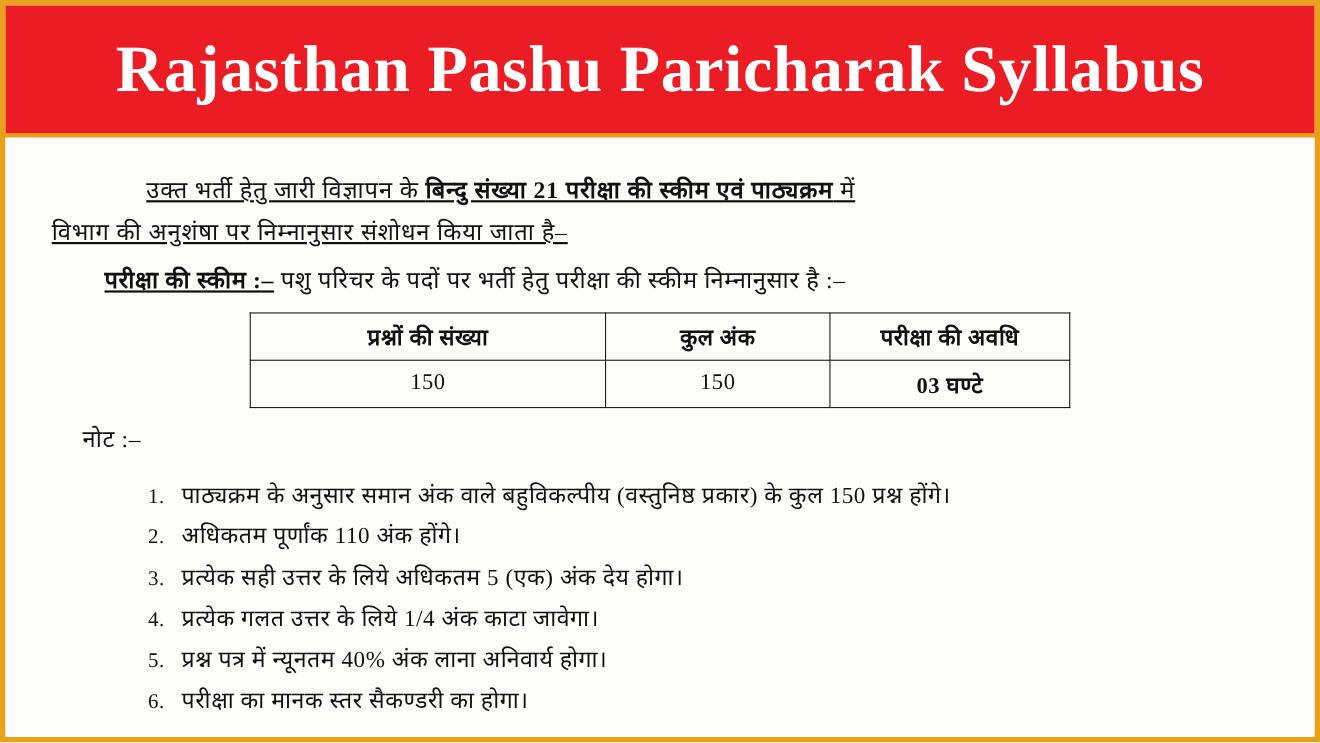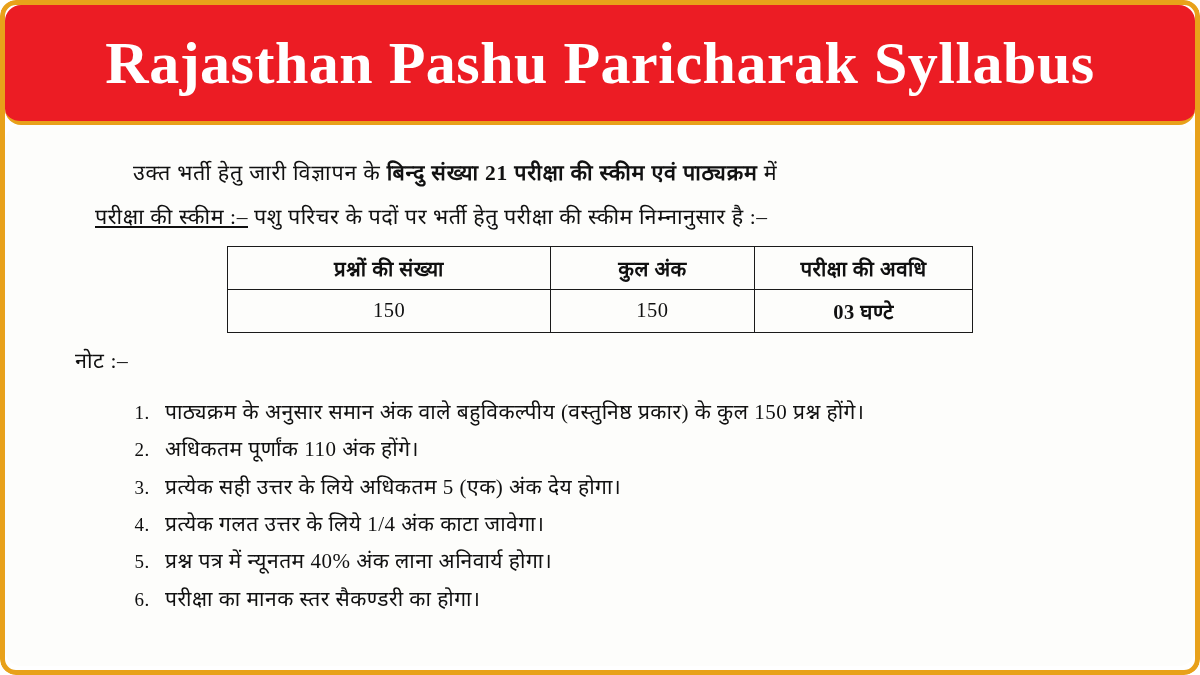--- a/index.html
+++ b/index.html
@@ -1,15 +1,15 @@
 <!DOCTYPE html>
 <html><head>
 <meta charset="utf-8">
 <style>
-  * { box-sizing: border-box; border-radius: 16px; }
+  * { box-sizing: border-box; }
   html, body {
     margin: 0;
     padding: 0;
   }
   body {
     width: 1200px;
     height: 675px;
     background: #ffffff;
     font-family: "Liberation Sans", sans-serif;
     overflow: hidden;
@@ -47,32 +47,33 @@
     padding: 28px 42px 10px 42px;
     font-family: "Liberation Serif", serif;
     color: #101010;
   }
   .para {
     font-size: 21.5px;
     line-height: 1.95;
     letter-spacing: 0.8px;
     color: #111;
     text-align: left;
+    text-decoration: underline;
   }
   .para.indent { padding-left: 86px; text-indent: 0; }
   .bold { font-weight: bold; }
   .line2 { margin-top: -4px; }
   .scheme-line {
     margin-top: 6px;
     padding-left: 48px;
     font-size: 21.5px;
     letter-spacing: 0.6px;
   }
   .scheme-label {
-    font-weight: normal;
+    font-weight: bold;
     text-decoration: underline;
   }
   table.scheme {
     margin: 16px auto 0 auto;
     border-collapse: collapse;
     width: 746px;
   }
   table.scheme td {
     border: 1.5px solid #1a1a1a;
     text-align: center;
@@ -110,20 +111,21 @@
   <div class="banner">
     <div class="banner-title">Rajasthan Pashu Paricharak Syllabus</div>
   </div>
 
   <div class="doc">
 
     <div class="para indent">
       <span>उक्त भर्ती हेतु जारी विज्ञापन के </span><span class="bold">बिन्दु संख्या 21 परीक्षा की स्कीम एवं पाठ्यक्रम</span><span> में</span>
     </div>
 
+    <div class="para line2">विभाग की अनुशंषा पर निम्नानुसार संशोधन किया जाता है–</div>
 
     <div class="scheme-line">
       <span class="scheme-label">परीक्षा की स्कीम :–</span><span> पशु परिचर के पदों पर भर्ती हेतु परीक्षा की स्कीम निम्नानुसार है :–</span>
     </div>
 
     <table class="scheme">
       <tbody>
           <tr class="head">
         <td class="c1">प्रश्नों की संख्या</td>
         <td class="c2">कुल अंक</td>

